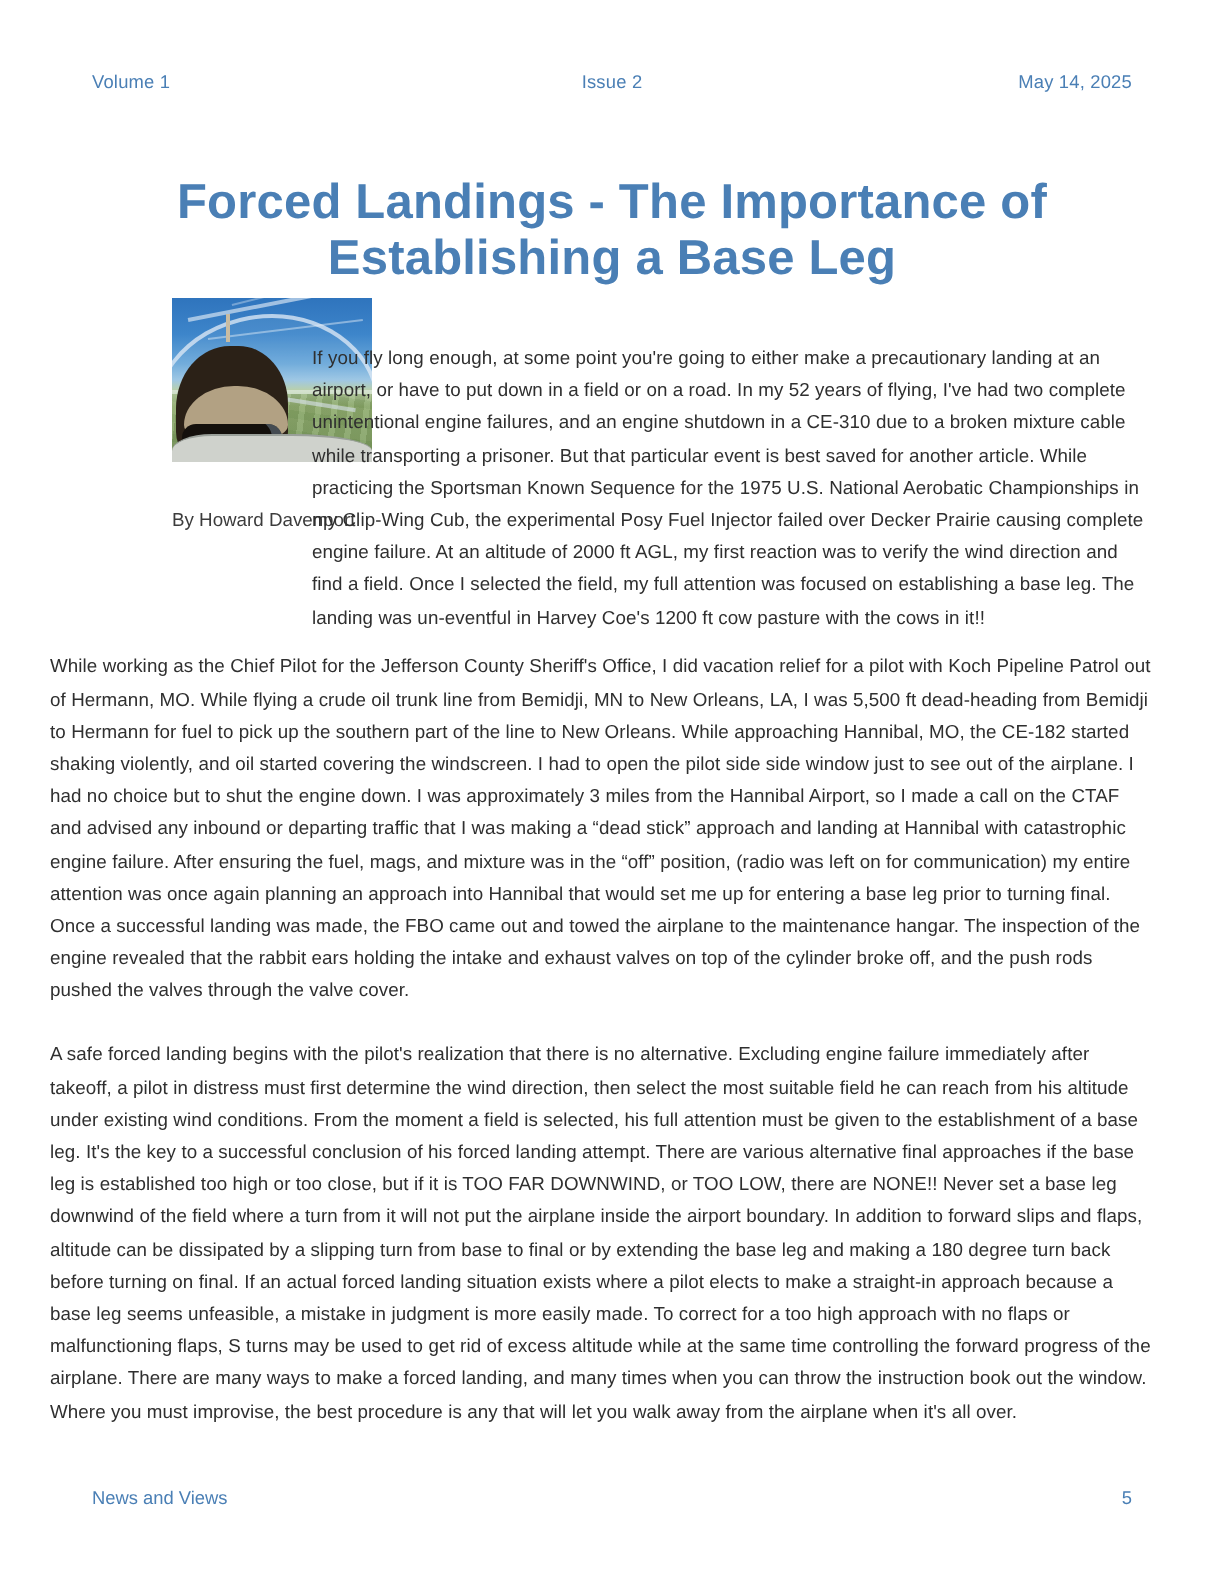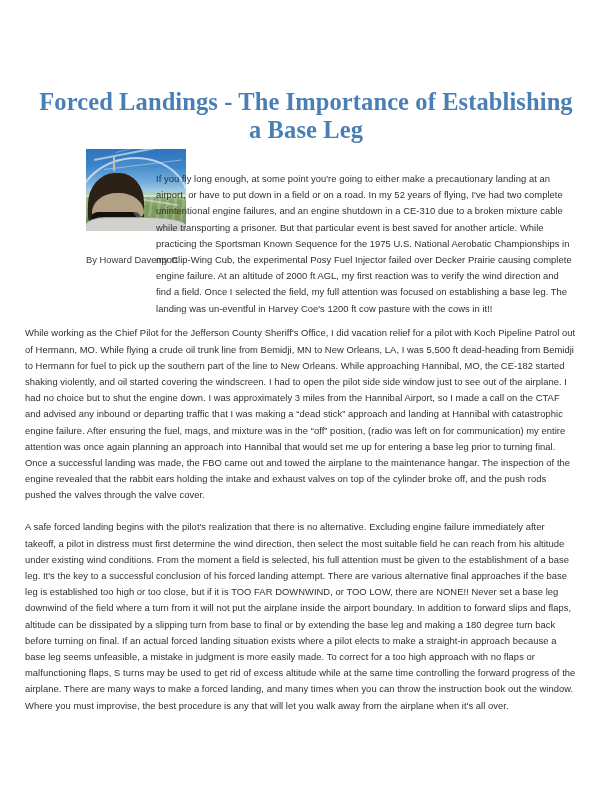--- a/index.html
+++ b/index.html
@@ -36,21 +36,21 @@
   .masthead .mh-center { width: 34%; text-align: center; }
   .masthead .mh-right  { width: 33%; text-align: right; }
 
   
   .article-title {
     position: absolute;
     top: 72px;
     left: 36px;
     width: 540px;
     text-align: center;
-    font-family: Liberation Serif, serif;
+    font-family: Liberation Sans, sans-serif;
     font-weight: bold;
     font-size: 24.5px;
     line-height: 28px;
     color: #4a7fb5;
     letter-spacing: 0.1px;
   }
 
   
   .figure {
     position: absolute;
@@ -178,20 +178,25 @@
     justify-content: space-between;
     font-size: 9.2px;
     color: #4a7fb5;
   }
 </style>
 </head>
 <body>
 
 <div class="page">
 
+  <div class="masthead">
+    <span class="mh-left">Volume 1</span>
+    <span class="mh-center">Issue 2</span>
+    <span class="mh-right">May 14, 2025</span>
+  </div>
 
   <h1 class="article-title">Forced Landings - The Importance of Establishing a Base Leg</h1>
 
   <figure class="figure">
     <div class="photo" title="Pilot wearing helmet and goggles inside an open bubble canopy aircraft, blue sky with contrails above and green farmland below">
       <div class="contrail c1"></div>
       <div class="contrail c2"></div>
       <div class="contrail c3"></div>
       <div class="horizon"></div>
       <div class="fields"></div>
@@ -205,14 +210,18 @@
       </div>
       <div class="fuselage"></div>
     </div>
     <figcaption class="caption">By Howard Davenport</figcaption>
   </figure>
 
   <p class="para" id="para-intro">If you fly long enough, at some point you're going to either make a precautionary landing at an airport, or have to put down in a field or on a road. In my 52 years of flying, I've had two complete unintentional engine failures, and an engine shutdown in a CE-310 due to a broken mixture cable while transporting a prisoner. But that particular event is best saved for another article. While practicing the Sportsman Known Sequence for the 1975 U.S. National Aerobatic Championships in my Clip-Wing Cub, the experimental Posy Fuel Injector failed over Decker Prairie causing complete engine failure. At an altitude of 2000 ft AGL, my first reaction was to verify the wind direction and find a field. Once I selected the field, my full attention was focused on establishing a base leg. The landing was un-eventful in Harvey Coe's 1200 ft cow pasture with the cows in it!!</p>
   <p class="para" id="para-two">While working as the Chief Pilot for the Jefferson County Sheriff's Office, I did vacation relief for a pilot with Koch Pipeline Patrol out of Hermann, MO. While flying a crude oil trunk line from Bemidji, MN to New Orleans, LA, I was 5,500 ft dead-heading from Bemidji to Hermann for fuel to pick up the southern part of the line to New Orleans. While approaching Hannibal, MO, the CE-182 started shaking violently, and oil started covering the windscreen. I had to open the pilot side side window just to see out of the airplane. I had no choice but to shut the engine down. I was approximately 3 miles from the Hannibal Airport, so I made a call on the CTAF and advised any inbound or departing traffic that I was making a “dead stick” approach and landing at Hannibal with catastrophic engine failure. After ensuring the fuel, mags, and mixture was in the “off” position, (radio was left on for communication) my entire attention was once again planning an approach into Hannibal that would set me up for entering a base leg prior to turning final. Once a successful landing was made, the FBO came out and towed the airplane to the maintenance hangar. The inspection of the engine revealed that the rabbit ears holding the intake and exhaust valves on top of the cylinder broke off, and the push rods pushed the valves through the valve cover.</p>
   <p class="para" id="para-three">A safe forced landing begins with the pilot's realization that there is no alternative. Excluding engine failure immediately after takeoff, a pilot in distress must first determine the wind direction, then select the most suitable field he can reach from his altitude under existing wind conditions. From the moment a field is selected, his full attention must be given to the establishment of a base leg. It's the key to a successful conclusion of his forced landing attempt. There are various alternative final approaches if the base leg is established too high or too close, but if it is TOO FAR DOWNWIND, or TOO LOW, there are NONE!! Never set a base leg downwind of the field where a turn from it will not put the airplane inside the airport boundary. In addition to forward slips and flaps, altitude can be dissipated by a slipping turn from base to final or by extending the base leg and making a 180 degree turn back before turning on final. If an actual forced landing situation exists where a pilot elects to make a straight-in approach because a base leg seems unfeasible, a mistake in judgment is more easily made. To correct for a too high approach with no flaps or malfunctioning flaps, S turns may be used to get rid of excess altitude while at the same time controlling the forward progress of the airplane. There are many ways to make a forced landing, and many times when you can throw the instruction book out the window. Where you must improvise, the best procedure is any that will let you walk away from the airplane when it's all over.</p>
 
+  <div class="footer">
+    <span>News and Views</span>
+    <span>5</span>
+  </div>
 
 </div>
 
 </body></html>

